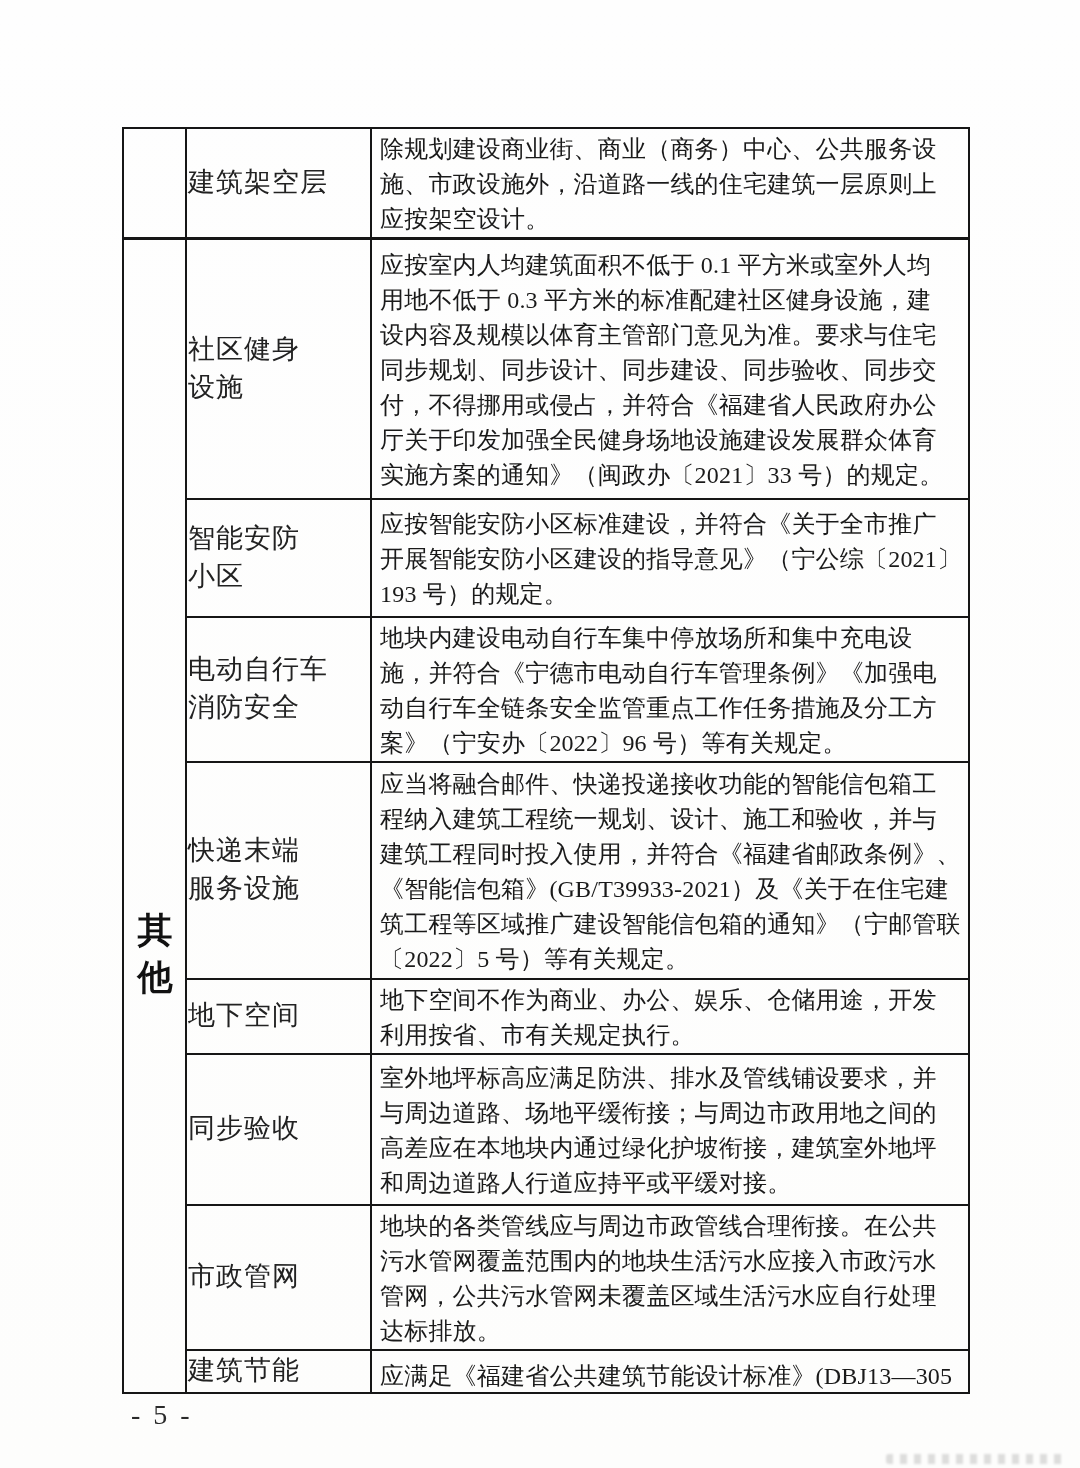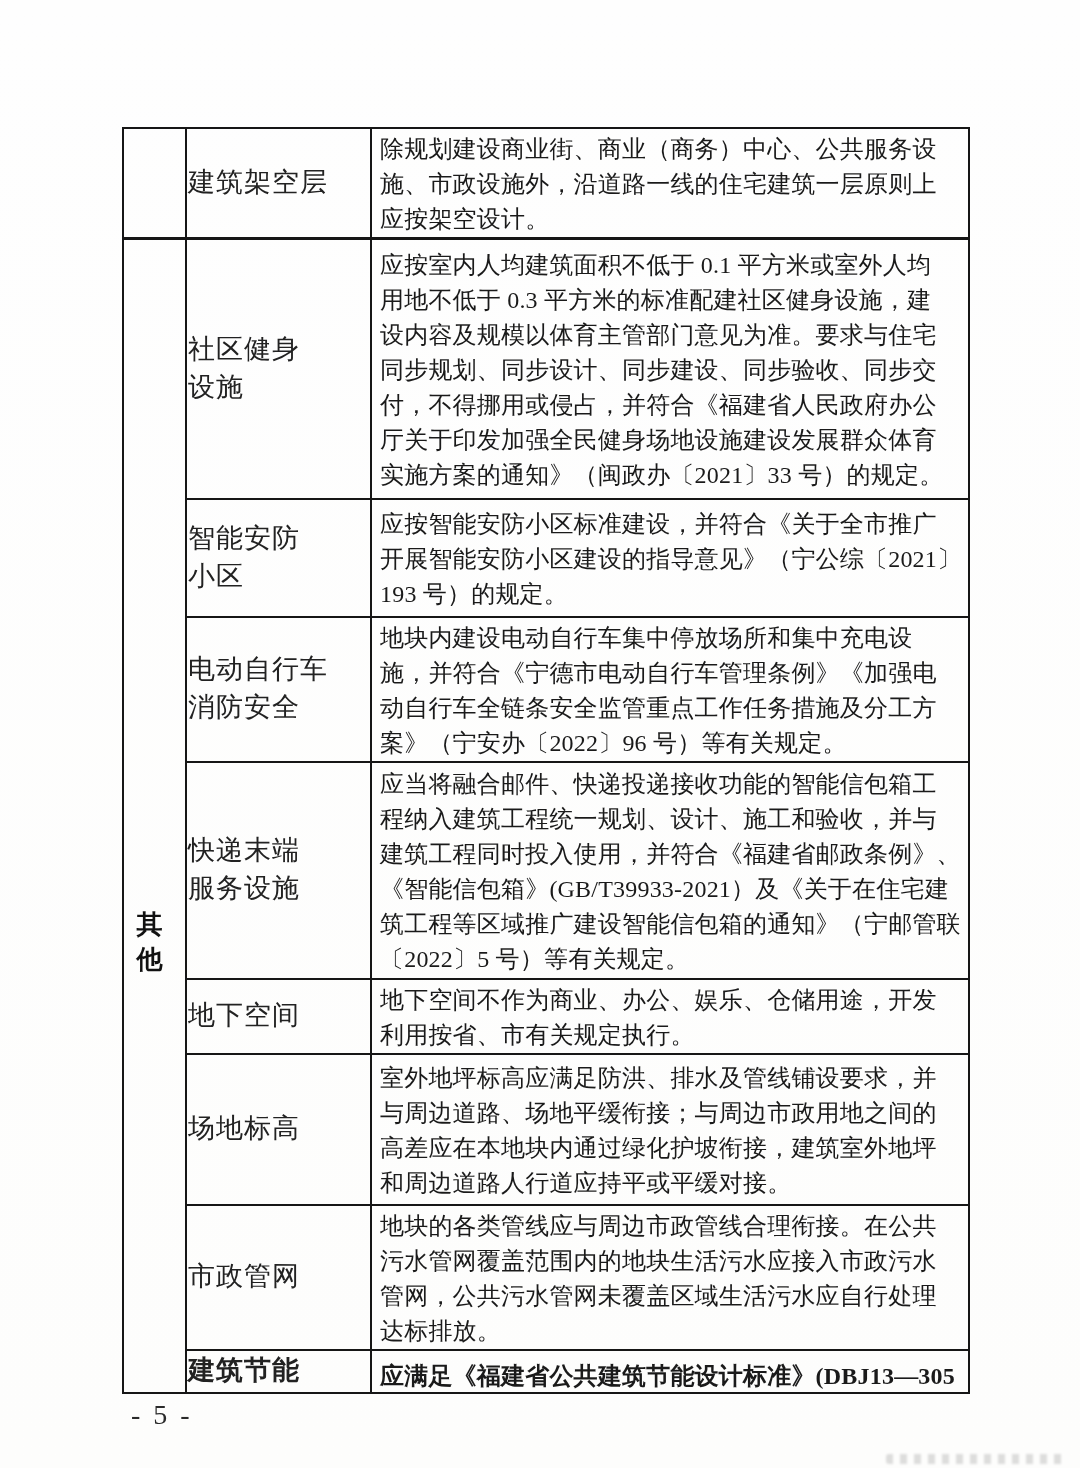--- a/index.html
+++ b/index.html
@@ -28,21 +28,21 @@
   col.c-content { width:598px; }
 
   tr.r1 { height:105px; }
   tr.r2 { height:260px; }
   tr.r3 { height:118px; }
   tr.r4 { height:145px; }
   tr.r5 { height:217px; }
   tr.r6 { height:75px;border-radius:26px; }
   tr.r7 { height:151px; }
   tr.r8 { height:141px; }
-  tr.r9 { height:36px;font-weight:bold; }
+  tr.r9 { height:36px; }
   tr.r1 td { border-bottom-width:3px;margin-top:32px; }
 
   td.label-cell {
     text-align:left;
     font-size:27px;
     line-height:1.4;
     white-space:pre-line;
     letter-spacing:1px;
     color:#222;
   }
@@ -55,24 +55,24 @@
     letter-spacing:0.2px;
     color:#1a1a1a;
   }
   tr.r9 td.content-cell { padding-top:9px; line-height:32px; }
 
   td.group-cell { position:relative; }
   .group-label {
     position:absolute; top:668px; left:50%;
     transform:translateX(-50%);
     width:36px;
-    font-size:26px; font-weight:700;
+    font-size:35px; font-weight:700;
     line-height:1.33;
     word-break:break-all;
-    text-align:left;
+    text-align:right;
     color:#111;
   }
   .page-number {
     position:absolute; left:131px; top:1399px;
     font-size:28px; letter-spacing:3px; color:#2a2a2a;
   }
   .smudge {
     position:absolute; left:886px; top:1454px;
     width:180px; height:10px;
     background:repeating-linear-gradient(90deg,
@@ -138,21 +138,21 @@
 《智能信包箱》(GB/T39933-2021）及《关于在住宅建
 筑工程等区域推广建设智能信包箱的通知》（宁邮管联
 〔2022〕5 号）等有关规定。</td>
       </tr>
       <tr class="r6">
         <td class="label-cell">地下空间</td>
         <td class="content-cell">地下空间不作为商业、办公、娱乐、仓储用途，开发
 利用按省、市有关规定执行。</td>
       </tr>
       <tr class="r7">
-        <td class="label-cell">场地标高</td>
+        <td class="label-cell">同步验收</td>
         <td class="content-cell">室外地坪标高应满足防洪、排水及管线铺设要求，并
 与周边道路、场地平缓衔接；与周边市政用地之间的
 高差应在本地块内通过绿化护坡衔接，建筑室外地坪
 和周边道路人行道应持平或平缓对接。</td>
       </tr>
       <tr class="r8">
         <td class="label-cell">市政管网</td>
         <td class="content-cell">地块的各类管线应与周边市政管线合理衔接。在公共
 污水管网覆盖范围内的地块生活污水应接入市政污水
 管网，公共污水管网未覆盖区域生活污水应自行处理

